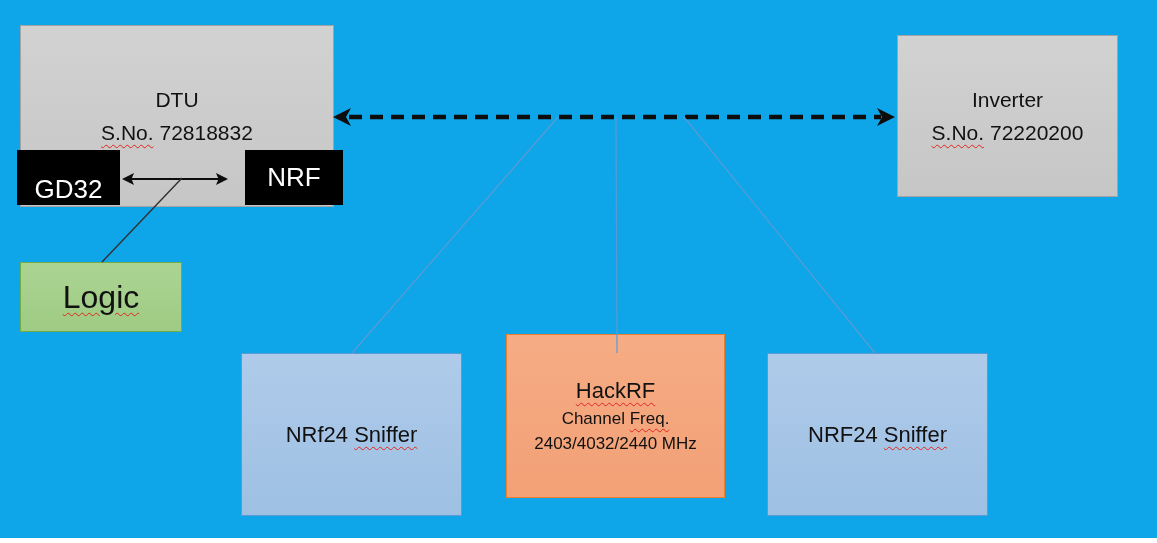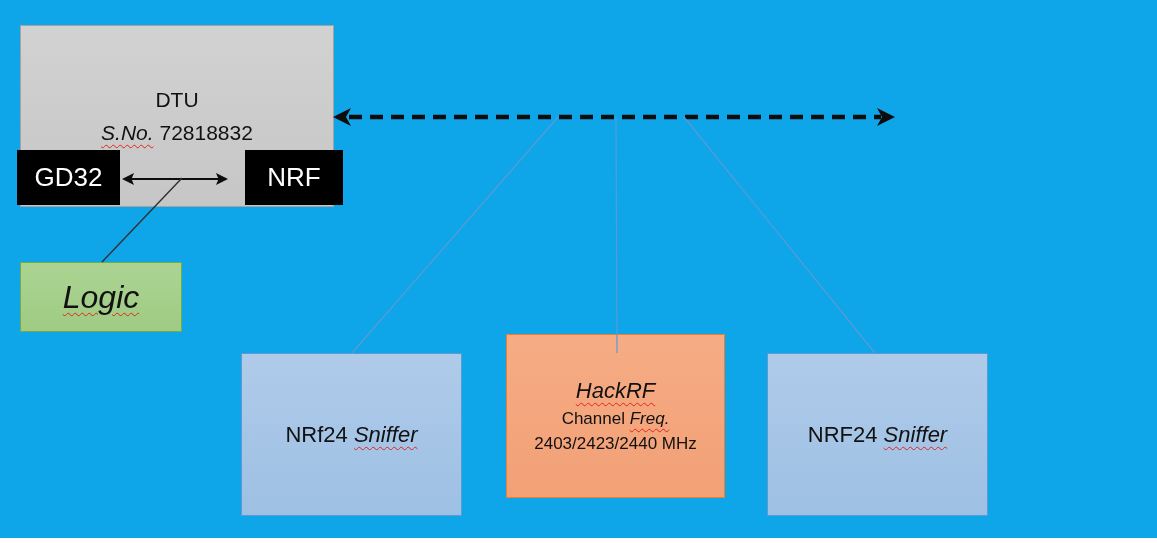--- a/index.html
+++ b/index.html
@@ -35,21 +35,21 @@
   .dtu-box      { left: 20px;  top: 25px; width: 314px; height: 182px; }
   .inverter-box { left: 897px; top: 35px; width: 221px; height: 162px; }
 
   
   .chip-box {
     background: #000000;
     color: #ffffff;
     font-size: 26px;
     z-index: 2;
   }
-  .gd32-box { left: 17px;  top: 150px; width: 103px; height: 55px; }
+  .gd32-box { left: 17px;  top: 150px; width: 103px; height: 55px; justify-content: flex-end; }
   .nrf-box  { left: 245px; top: 150px; width: 98px;  height: 55px; }
 
   
   .logic-box {
     left: 20px; top: 262px; width: 162px; height: 70px;
     background: linear-gradient(180deg, #abd492 0%, #9fcb84 100%);
     border: 1.5px solid #70ad47;
     font-size: 32px;
   }
 
@@ -71,21 +71,20 @@
   .orange-box .hackrf-title { font-size: 22px; line-height: 30px; }
   .orange-box .hackrf-sub   { font-size: 17px; line-height: 25px; }
 
   
   .sq {
     text-decoration-line: underline;
     text-decoration-style: wavy;
     text-decoration-color: #e0251b;
     text-decoration-thickness: 1px;
     text-underline-offset: 4px;
-    font-style: italic;
   }
 
   .connector-layer {
     position: absolute;
     left: 0; top: 0;
     width: 1157px; height: 543px;
     z-index: 3;
     pointer-events: none;
   }
 </style>
@@ -104,29 +103,33 @@
   </div>
 
   <div class="box chip-box nrf-box">
     <div>NRF</div>
   </div>
 
   <div class="box logic-box">
     <div class="sq">Logic</div>
   </div>
 
+  <div class="box gray-box inverter-box">
+    <div>Inverter</div>
+    <div><span class="sq">S.No.</span> <span>72220200</span></div>
+  </div>
 
   <div class="box blue-box sniffer-left-box">
     <div><span>NRf24</span> <span class="sq">Sniffer</span></div>
   </div>
 
   <div class="box orange-box">
     <div class="hackrf-title sq">HackRF</div>
     <div class="hackrf-sub"><span>Channel</span> <span class="sq">Freq.</span></div>
-    <div class="hackrf-sub">2403/2423/2440 MHz</div>
+    <div class="hackrf-sub">2403/4032/2440 MHz</div>
   </div>
 
   <div class="box blue-box sniffer-right-box">
     <div><span>NRF24</span> <span class="sq">Sniffer</span></div>
   </div>
 
   <svg class="connector-layer" width="1157" height="543" viewBox="0 0 1157 543" xmlns="http://www.w3.org/2000/svg">
 
     <line x1="349" y1="117" x2="881" y2="117" stroke="#0d0d0d" stroke-width="4.5" stroke-dasharray="13 8"></line>
     <polygon points="333,117 351,108 346,117 351,126" fill="#0d0d0d"></polygon>

